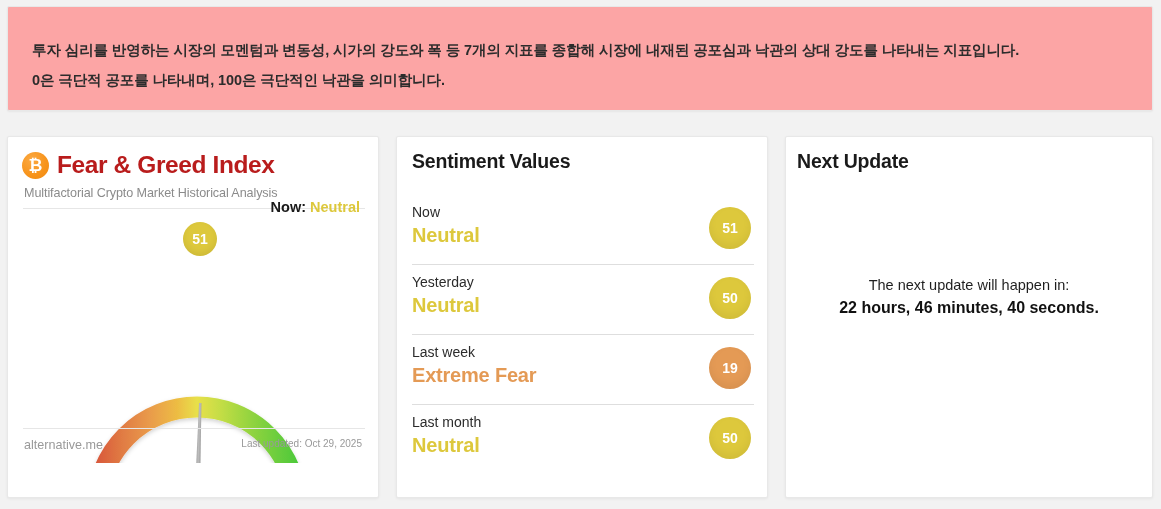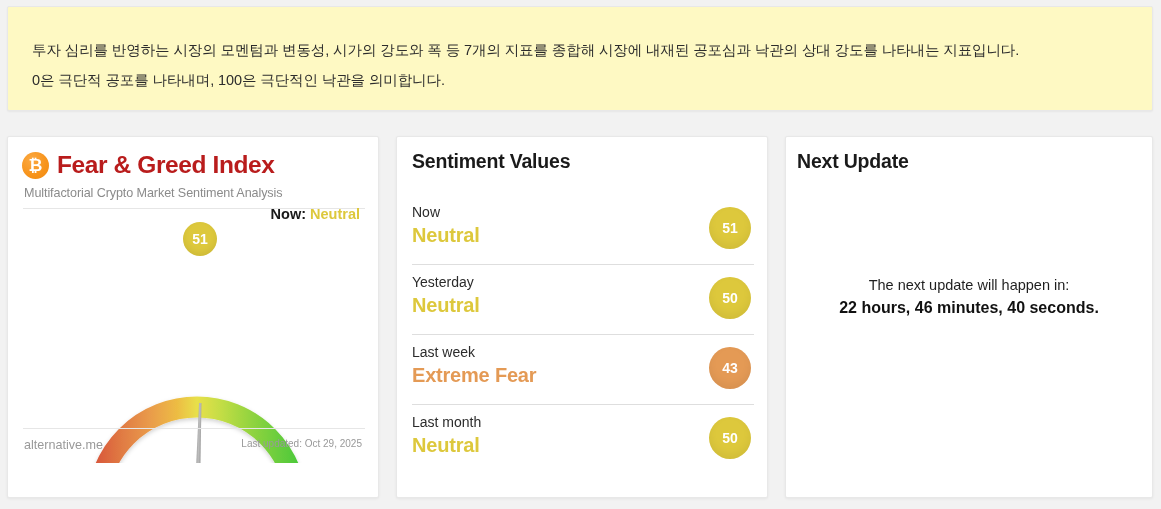--- a/index.html
+++ b/index.html
@@ -19,25 +19,26 @@
     height: 509px;
   }
 
   
   .desc-card {
     position: absolute;
     left: 7px;
     top: 6px;
     width: 1146px;
     height: 105px;
-    background: #fef9c3;
+    background: #fca5a5;
     border: 1px solid #e8e8e8;
     border-radius: 2px;
     box-sizing: border-box;
     box-shadow: 0 1px 2px rgba(0,0,0,0.05);
+    font-weight: bold;
   }
   .desc-line {
     position: absolute;
     left: 24px;
     font-size: 14.5px;
     color: #2c2c2c;
     white-space: nowrap;
     letter-spacing: -0.1px;
   }
   .desc-line-1 { top: 34px; }
@@ -105,21 +106,21 @@
     left: 15px;
     top: 71px;
     width: 342px;
     height: 1px;
     background: #e6e6e6;
   }
 
   .now-label {
     position: absolute;
     right: 18px;
-    top: 69px;
+    top: 62px;
     font-size: 14.5px;
     font-weight: bold;
     color: #1a1a1a;
     white-space: nowrap;
   }
   .now-label .now-value {
     color: #ddc83c;
     font-weight: bold;
   }
 
@@ -268,21 +269,21 @@
     <div class="desc-line desc-line-2">0은 극단적 공포를 나타내며, 100은 극단적인 낙관을 의미합니다.</div>
   </div>
 
   <div class="card" id="card-gauge">
     <div class="fg-header">
       <div class="btc-logo">
         <span>₿</span>
       </div>
       <div class="fg-title">Fear &amp; Greed Index</div>
     </div>
-    <div class="fg-subtitle">Multifactorial Crypto Market Sentiment Analysis</div>
+    <div class="fg-subtitle">Multifactorial Crypto Market Historical Analysis</div>
     <div class="fg-rule-top"></div>
 
     <div class="now-label">
       <span>Now:</span>
       <span class="now-value" style="color: rgb(221, 200, 60);">Neutral</span>
     </div>
 
     <div class="gauge-wrap">
       <div class="value-bubble">51</div>
       <svg width="372" height="250" viewBox="0 0 372 250">
@@ -344,21 +345,21 @@
 
       <div class="hist-row">
         <div class="hist-period">Yesterday</div>
         <div class="hist-class" style="color: rgb(221, 200, 60);">Neutral</div>
         <div class="hist-badge" style="background: rgb(221, 200, 60);">50</div>
       </div>
 
       <div class="hist-row">
         <div class="hist-period">Last week</div>
         <div class="hist-class" style="color: rgb(228, 154, 85);">Extreme Fear</div>
-        <div class="hist-badge" style="background: rgb(228, 154, 85);">43</div>
+        <div class="hist-badge" style="background: rgb(228, 154, 85);">19</div>
       </div>
 
       <div class="hist-row">
         <div class="hist-period">Last month</div>
         <div class="hist-class" style="color: rgb(221, 200, 60);">Neutral</div>
         <div class="hist-badge" style="background: rgb(221, 200, 60);">50</div>
       </div>
 
     </div>
   </div>

